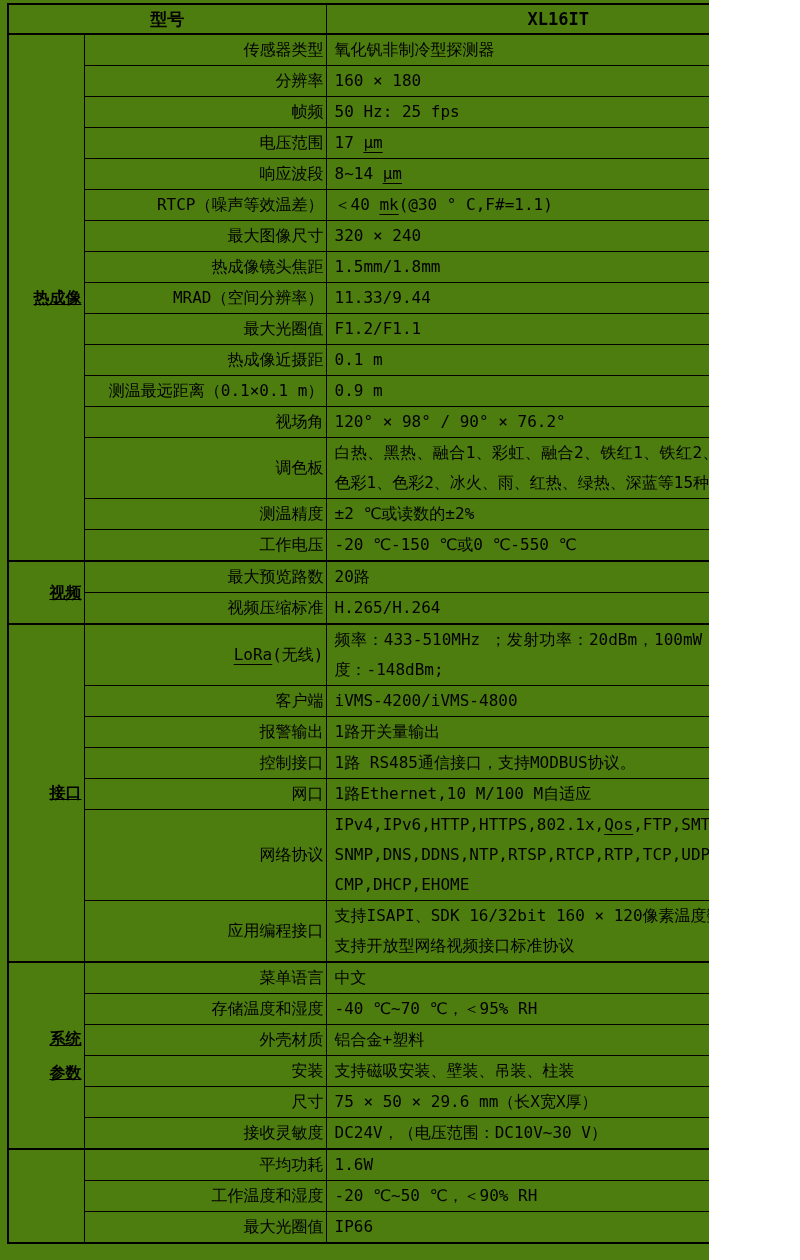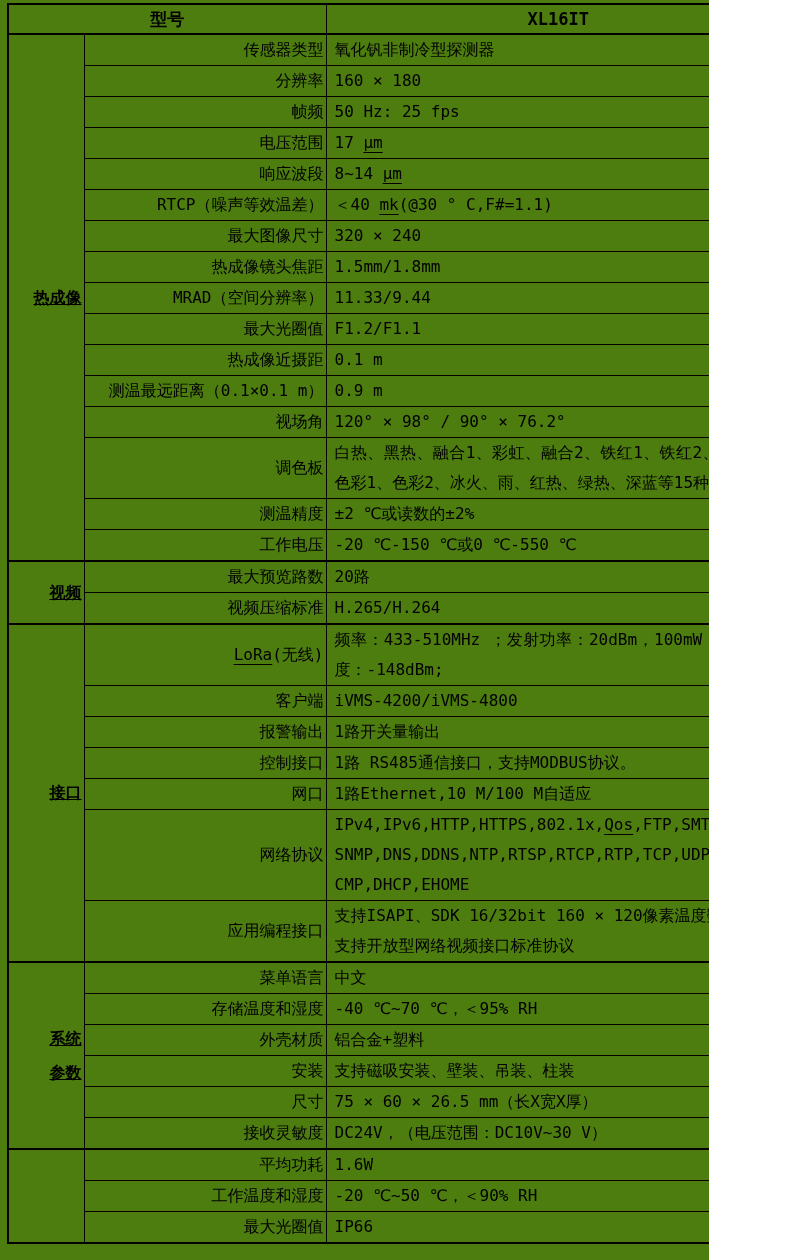--- a/index.html
+++ b/index.html
@@ -211,21 +211,21 @@
         <tr>
           <td class="param">外壳材质</td>
           <td class="value">铝合金+塑料</td>
         </tr>
         <tr>
           <td class="param">安装</td>
           <td class="value">支持磁吸安装、壁装、吊装、柱装</td>
         </tr>
         <tr>
           <td class="param">尺寸</td>
-          <td class="value">75 × 60 × 26.5 mm（长X宽X厚）</td>
+          <td class="value">75 × 50 × 29.6 mm（长X宽X厚）</td>
         </tr>
         <tr>
           <td class="param">接收灵敏度</td>
           <td class="value">DC24V，（电压范围：DC10V~30 V）</td>
         </tr>
       </tbody>
       <tbody>
         <tr>
           <td class="group-label" rowspan="3"></td>
           <td class="param">平均功耗</td>

